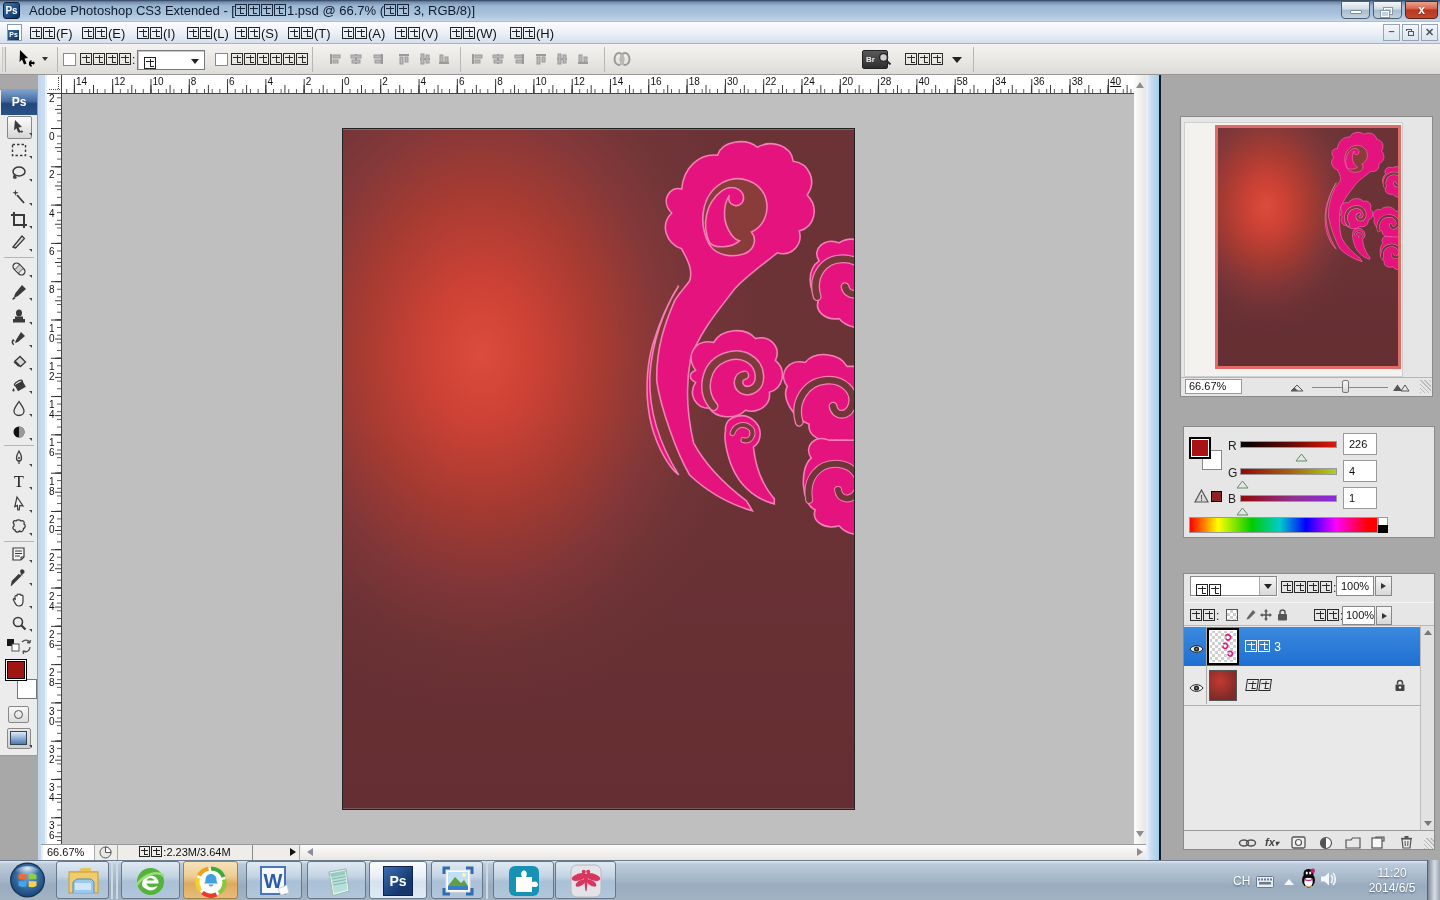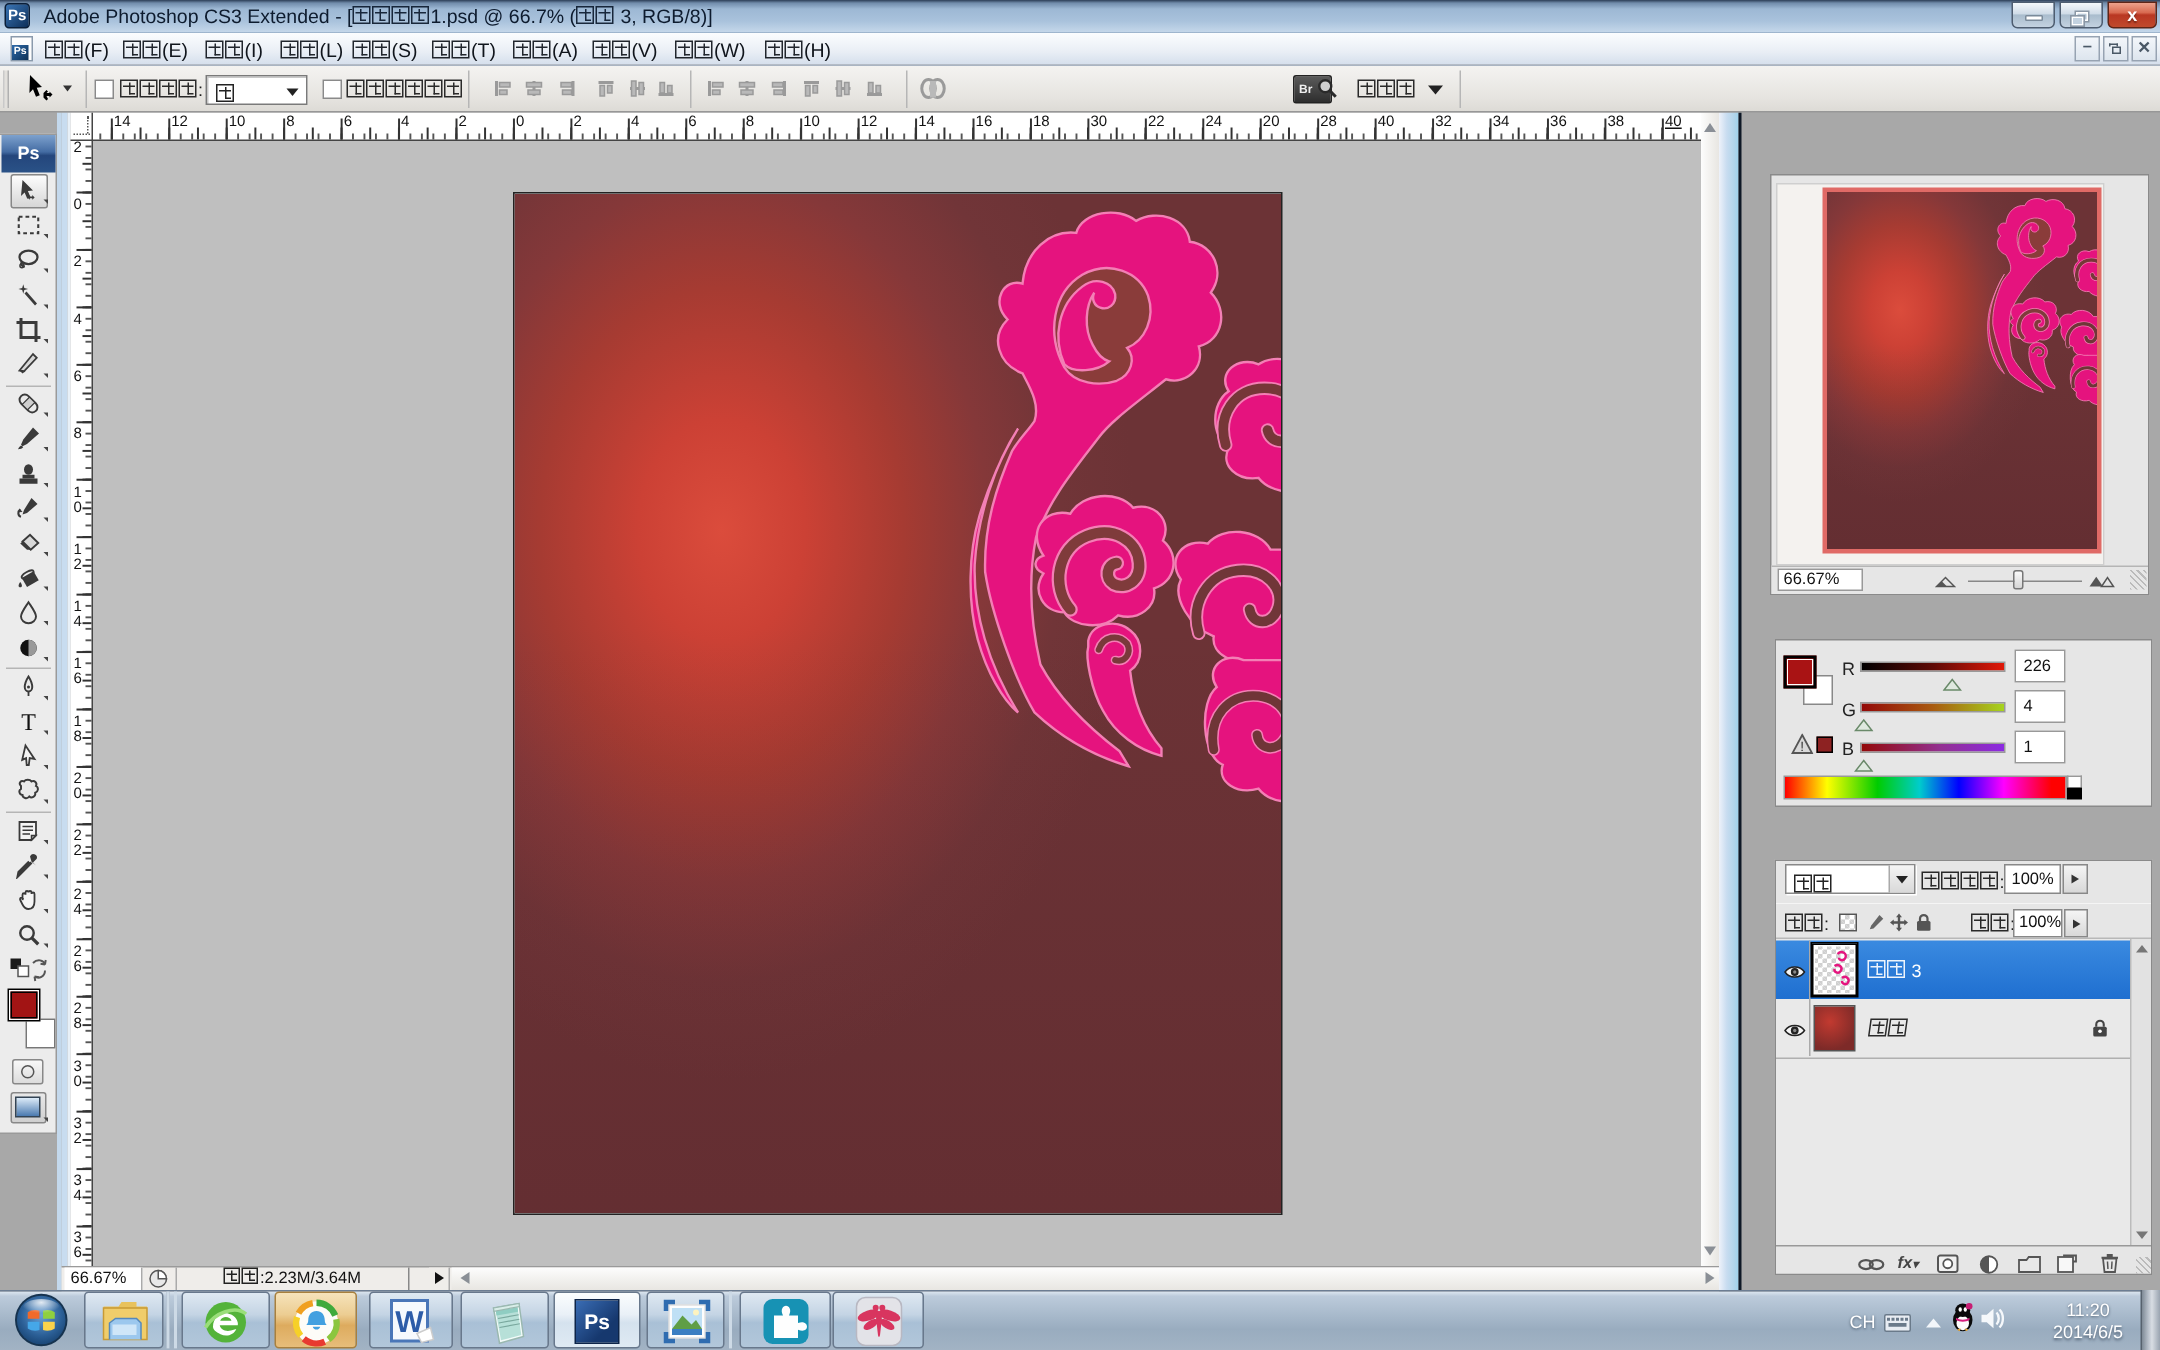--- a/index.html
+++ b/index.html
@@ -28,21 +28,21 @@
 <div class="abs" style="left:1134px;top:75px;width:12px;height:770px;background:linear-gradient(90deg,#fdfdfd,#f0efec 60%,#e8e6e2);"></div>
 <div class="abs" style="left:1136px;top:82px;width:0;height:0;border-left:4.5px solid transparent;border-right:4.5px solid transparent;border-bottom:6px solid #8a8f96;"></div>
 <div class="abs" style="left:1136px;top:831px;width:0;height:0;border-left:4.5px solid transparent;border-right:4.5px solid transparent;border-top:6px solid #8a8f96;"></div>
 
 <div class="abs" style="left:41px;top:844px;width:1105px;height:17px;background:#efedea;border-top:1px solid #9a9a9a;"></div>
 <div class="abs" style="left:43px;top:845px;width:52px;height:15px;background:#fff;border-right:1px solid #aaa;font-size:11px;color:#111;line-height:15px;padding-left:4px;">66.67%</div>
 <svg class="abs" style="left:99px;top:846px;" width="13" height="13" viewBox="0 0 13 13">
       <circle cx="6.5" cy="6.5" r="5.5" fill="#e8e8e8" stroke="#555" stroke-width="1"></circle>
       <path d="M6.5,6.5 L6.5,1 A5.5,5.5 0 0 1 12,6.5 Z" fill="#fff" stroke="#555" stroke-width="1"></path>
     </svg>
-<div class="abs" style="left:117px;top:845px;width:156px;height:15px;border-left:1px solid #aaa;border-right:1px solid #888;font-size:11px;color:#111;line-height:15px;text-align:center;"><i class="g" style="width:11px;height:11px;margin-right:1px;vertical-align:-1px;color:#111;"></i><i class="g" style="width:11px;height:11px;margin-right:1px;vertical-align:-1px;color:#111;"></i>:2.23M/3.64M</div>
+<div class="abs" style="left:117px;top:845px;width:136px;height:15px;border-left:1px solid #aaa;border-right:1px solid #888;font-size:11px;color:#111;line-height:15px;text-align:center;"><i class="g" style="width:11px;height:11px;margin-right:1px;vertical-align:-1px;color:#111;"></i><i class="g" style="width:11px;height:11px;margin-right:1px;vertical-align:-1px;color:#111;"></i>:2.23M/3.64M</div>
 <div class="abs" style="left:286px;top:845px;width:14px;height:15px;background:#efedea;border-right:1px solid #aaa;">
       <div class="abs" style="left:4px;top:3px;width:0;height:0;border-top:4.5px solid transparent;border-bottom:4.5px solid transparent;border-left:6px solid #111;"></div>
     </div>
 
 <div class="abs" style="left:301px;top:845px;width:845px;height:15px;background:linear-gradient(180deg,#fdfdfd,#f0efec 60%,#e8e6e2);"></div>
 <div class="abs" style="left:307px;top:848px;width:0;height:0;border-top:4.5px solid transparent;border-bottom:4.5px solid transparent;border-right:6px solid #8a8f96;"></div>
 <div class="abs" style="left:1137px;top:848px;width:0;height:0;border-top:4.5px solid transparent;border-bottom:4.5px solid transparent;border-left:6px solid #8a8f96;"></div>
 
 <div class="abs" style="left:62px;top:75px;width:1072px;height:19px;background:#fff;border-bottom:1px solid #444;overflow:hidden;
  background-image:linear-gradient(90deg,#333 0 1px,transparent 1px),linear-gradient(90deg,#333 0 1px,transparent 1px),linear-gradient(90deg,#555 0 1px,transparent 1px);
@@ -63,21 +63,21 @@
       <div class="abs" style="left:511.8px;top:1px;font-size:10px;color:#111;">12</div>
       <div class="abs" style="left:550.1px;top:1px;font-size:10px;color:#111;">14</div>
       <div class="abs" style="left:588.4px;top:1px;font-size:10px;color:#111;">16</div>
       <div class="abs" style="left:626.7px;top:1px;font-size:10px;color:#111;">18</div>
       <div class="abs" style="left:665.0px;top:1px;font-size:10px;color:#111;">30</div>
       <div class="abs" style="left:703.3px;top:1px;font-size:10px;color:#111;">22</div>
       <div class="abs" style="left:741.6px;top:1px;font-size:10px;color:#111;">24</div>
       <div class="abs" style="left:779.9px;top:1px;font-size:10px;color:#111;">20</div>
       <div class="abs" style="left:818.2px;top:1px;font-size:10px;color:#111;">28</div>
       <div class="abs" style="left:856.5px;top:1px;font-size:10px;color:#111;">40</div>
-      <div class="abs" style="left:894.8px;top:1px;font-size:10px;color:#111;">32</div>
+      <div class="abs" style="left:894.8px;top:1px;font-size:10px;color:#111;">58</div>
       <div class="abs" style="left:933.1px;top:1px;font-size:10px;color:#111;">34</div>
       <div class="abs" style="left:971.4px;top:1px;font-size:10px;color:#111;">36</div>
       <div class="abs" style="left:1009.7px;top:1px;font-size:10px;color:#111;">38</div>
       <div class="abs" style="left:1048.0px;top:1px;font-size:10px;color:#111;text-decoration:underline;">40</div>
     </div>
 
 <div class="abs" style="left:47px;top:94px;width:15px;height:750px;background:#fff;border-right:1px solid #444;overflow:hidden;
  background-image:linear-gradient(0deg,#333 0 1px,transparent 1px),linear-gradient(0deg,#333 0 1px,transparent 1px),linear-gradient(0deg,#555 0 1px,transparent 1px);
  background-size:10px 38.3px,6px 19.15px,4px 7.66px;background-repeat:repeat-y;background-position:100% 35px,100% 35px,100% 4.3px;">
       <div class="abs" style="left:2px;top:-0.3px;font-size:10px;line-height:10px;color:#111;">2</div>

